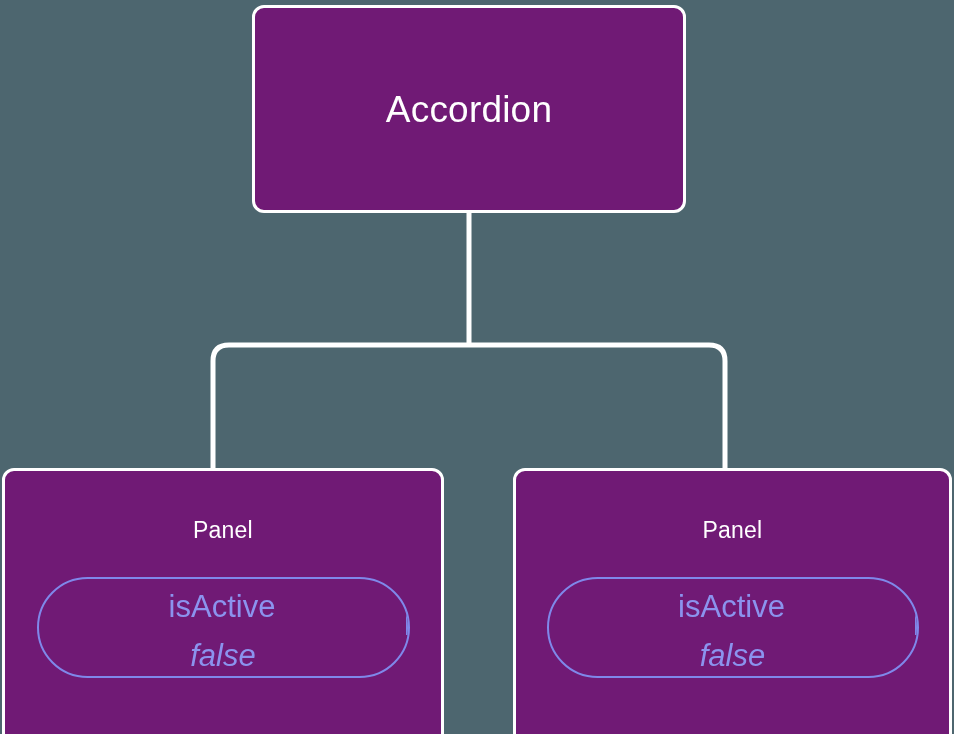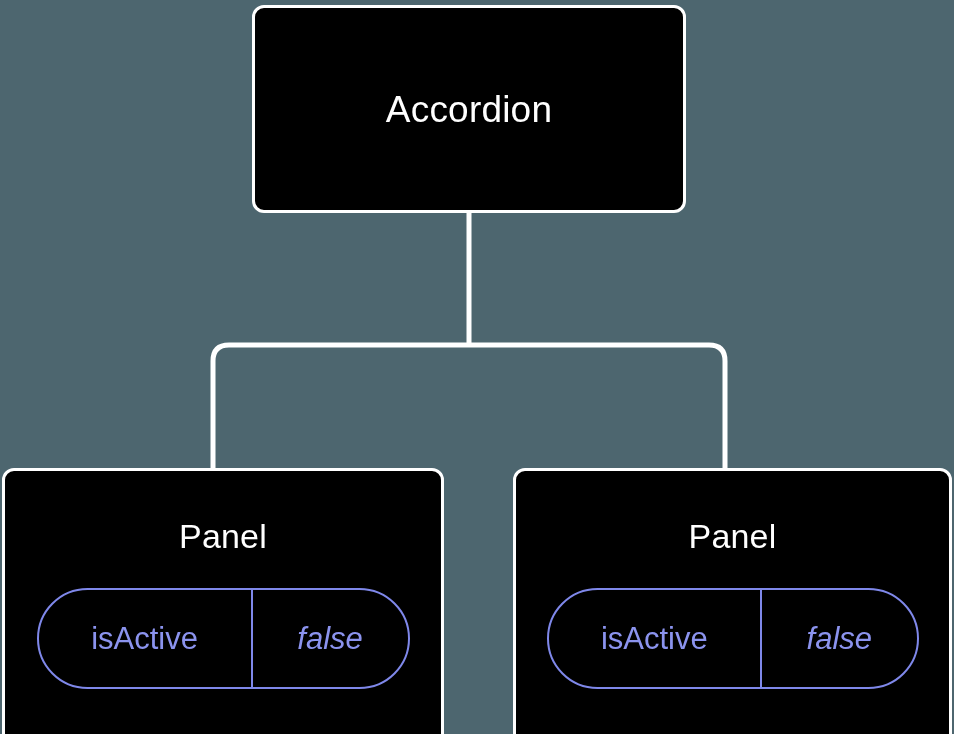--- a/index.html
+++ b/index.html
@@ -34,21 +34,21 @@
     height: 734px;
     z-index: 1;
     pointer-events: none;
   }
 
   
   .node {
     position: absolute;
     z-index: 2;
     box-sizing: border-box;
-    background: #000000;
+    background: #701a75;
     border: 3px solid #ffffff;
     border-radius: 12px;
     display: flex;
     flex-direction: column;
     align-items: center;
   }
 
   .node-title {
     color: #ffffff;
     font-weight: 400;
@@ -72,36 +72,37 @@
   
   .node-panel {
     top: 468px;
     width: 442px;
     height: 280px;              
     border-bottom-left-radius: 12px;
     border-bottom-right-radius: 12px;
     padding-top: 48px;
   }
   .node-panel .node-title {
-    font-size: 34px;
+    font-size: 23px;
     line-height: 1;
   }
   #node-panel-left  { left: 2px; }
   #node-panel-right { left: 513px; width: 439px; }
 
   
   .prop-pill {
     margin-top: 35px;
     height: 101px;
     box-sizing: border-box;
     border: 2px solid #7f88ea;
     border-radius: 51px;
     display: flex;
     align-items: stretch;
     overflow: hidden;
+    flex-direction: column;
   }
   #node-panel-left  .prop-pill { width: 373px; }
   #node-panel-right .prop-pill { width: 372px; }
 
   .prop-key, .prop-value {
     display: flex;
     align-items: center;
     justify-content: center;
     color: #8b93ee;
     font-size: 31px;

